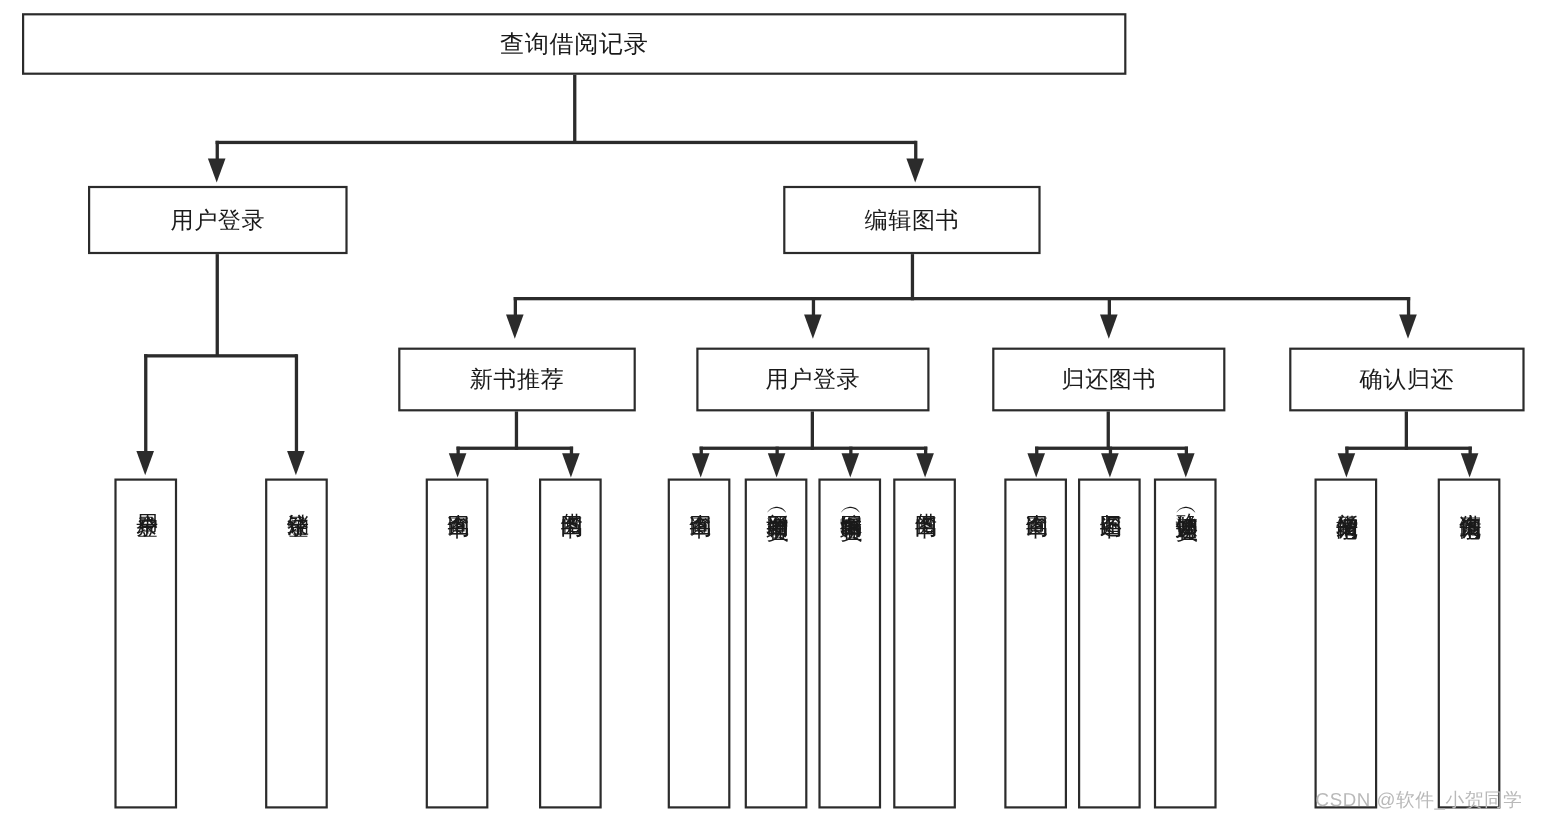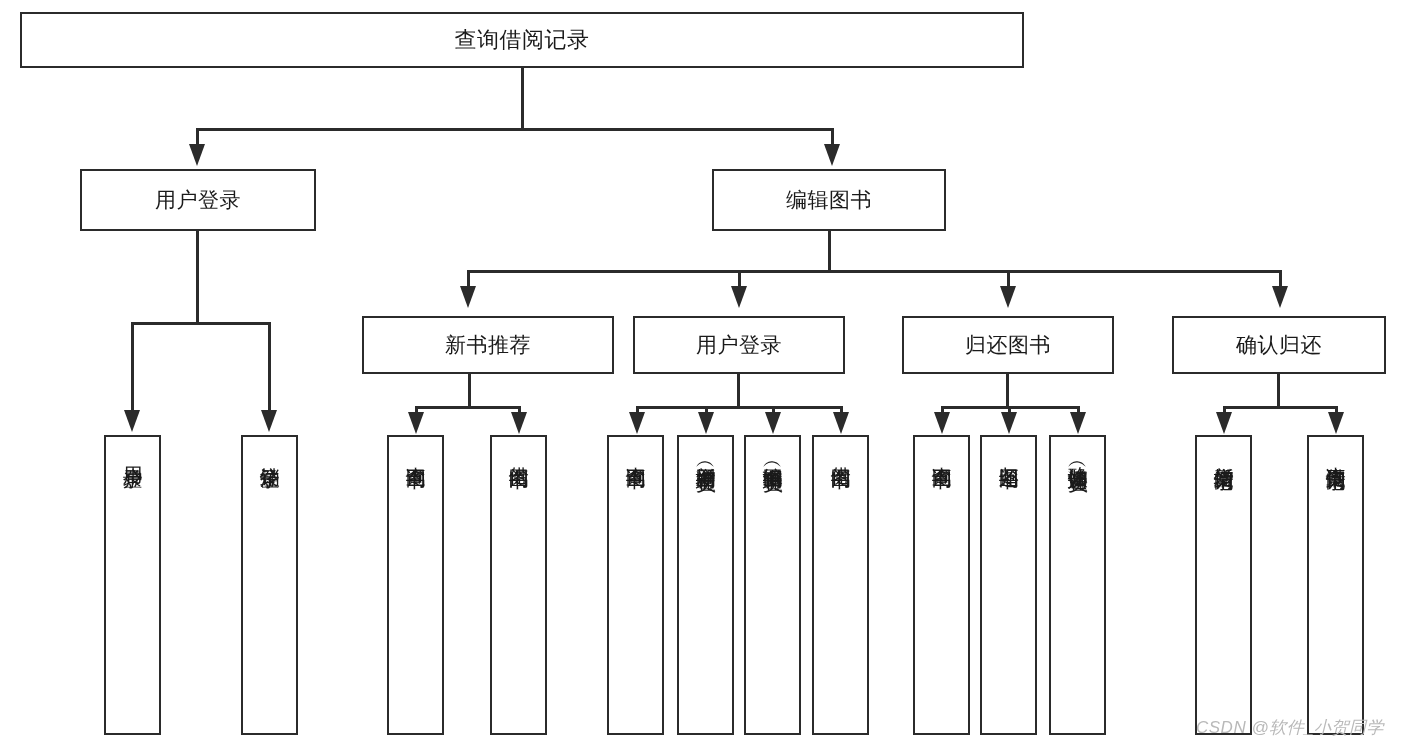--- a/index.html
+++ b/index.html
@@ -110,21 +110,21 @@
   <div class="hline" style="left:467px; top:270px; width:815px;"></div>
   <div class="vline" style="left:467px; top:270px; height:18px;"></div>
   <div class="arrow" style="left:460px; top:286px;"></div>
   <div class="vline" style="left:738px; top:270px; height:18px;"></div>
   <div class="arrow" style="left:731px; top:286px;"></div>
   <div class="vline" style="left:1007px; top:270px; height:18px;"></div>
   <div class="arrow" style="left:1000px; top:286px;"></div>
   <div class="vline" style="left:1279px; top:270px; height:18px;"></div>
   <div class="arrow" style="left:1272px; top:286px;"></div>
 
-  <div class="node horizontal" style="left:362px; top:316px; width:252px; height:58px;">
+  <div class="node horizontal" style="left:362px; top:316px; width:216px; height:58px;">
     <span>新书推荐</span>
   </div>
   <div class="node horizontal" style="left:633px; top:316px; width:212px; height:58px;">
     <span>用户登录</span>
   </div>
   <div class="node horizontal" style="left:902px; top:316px; width:212px; height:58px;">
     <span>归还图书</span>
   </div>
   <div class="node horizontal" style="left:1172px; top:316px; width:214px; height:58px;">
     <span>确认归还</span>
@@ -201,15 +201,15 @@
     <span class="vtext">确认归还（管理员）</span>
   </div>
 
   <div class="node vertical" style="left:1195px; top:435px; width:57px; height:300px;">
     <span class="vtext">新增借阅记录</span>
   </div>
   <div class="node vertical" style="left:1307px; top:435px; width:57px; height:300px;">
     <span class="vtext">查询借阅记录</span>
   </div>
 
-  <div class="watermark" style="left:1196px; top:716px;font-style:italic;">CSDN @软件_小贺同学</div>
+  <div class="watermark" style="left:1196px; top:716px;">CSDN @软件_小贺同学</div>
 
 </div>
 
 </body></html>

